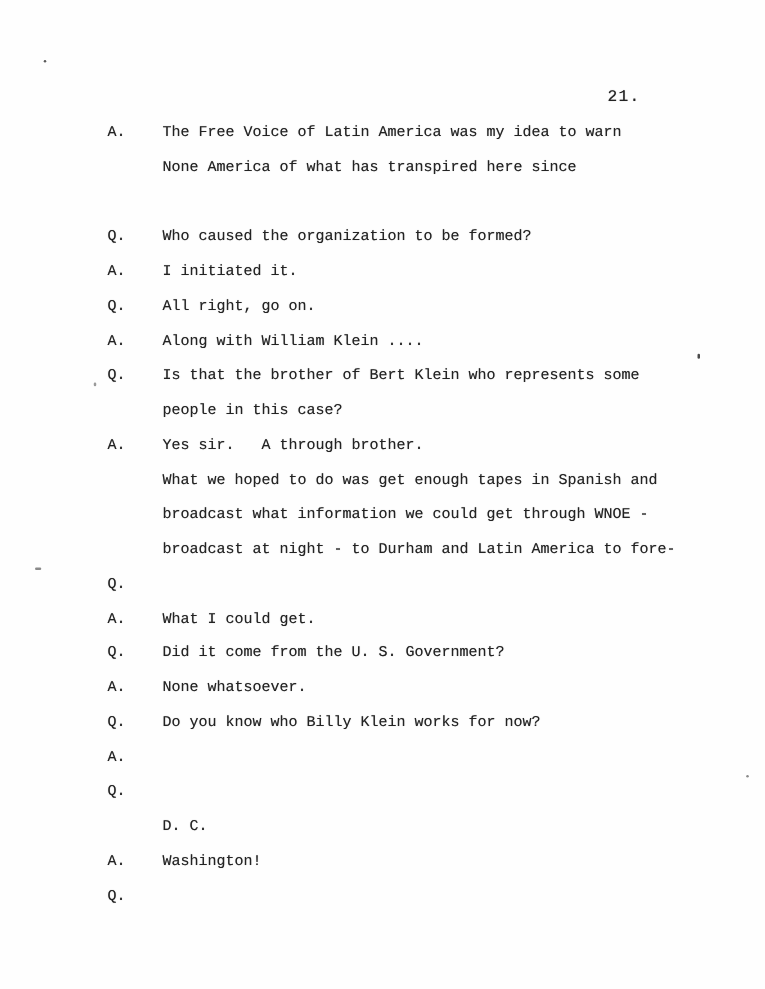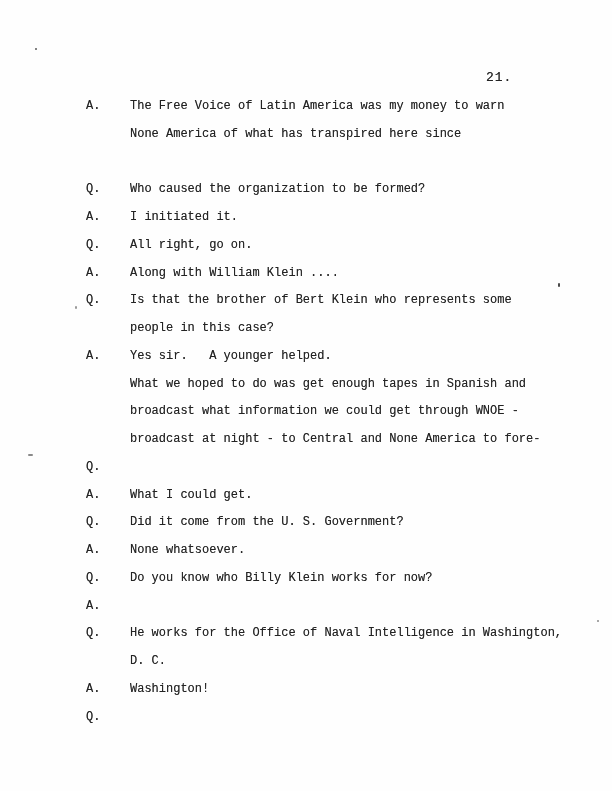--- a/index.html
+++ b/index.html
@@ -66,21 +66,21 @@
 <body>
 
 <div class="page">
 
   <div class="page-number">21.</div>
 
   <div class="lines">
 
     <div class="row">
       <span class="marker">A.</span>
-      <span class="text">The Free Voice of Latin America was my money to warn</span>
+      <span class="text">The Free Voice of Latin America was my idea to warn</span>
     </div>
     <div class="row">
       <span class="marker"></span>
       <span class="text">None America of what has transpired here since</span>
     </div>
     <div class="row">
       <span class="marker"></span>
     </div>
     <div class="row">
       <span class="marker">Q.</span>
@@ -101,33 +101,33 @@
     <div class="row">
       <span class="marker">Q.</span>
       <span class="text">Is that the brother of Bert Klein who represents some</span>
     </div>
     <div class="row">
       <span class="marker"></span>
       <span class="text">people in this case?</span>
     </div>
     <div class="row">
       <span class="marker">A.</span>
-      <span class="text">Yes sir.   A younger helped.</span>
+      <span class="text">Yes sir.   A through brother.</span>
     </div>
     <div class="row">
       <span class="marker"></span>
       <span class="text">What we hoped to do was get enough tapes in Spanish and</span>
     </div>
     <div class="row">
       <span class="marker"></span>
       <span class="text">broadcast what information we could get through WNOE -</span>
     </div>
     <div class="row">
       <span class="marker"></span>
-      <span class="text">broadcast at night - to Central and None America to fore-</span>
+      <span class="text">broadcast at night - to Durham and Latin America to fore-</span>
     </div>
     <div class="row">
       <span class="marker">Q.</span>
     </div>
     <div class="row">
       <span class="marker">A.</span>
       <span class="text">What I could get.</span>
     </div>
     <div class="row">
       <span class="marker">Q.</span>
@@ -139,21 +139,20 @@
     </div>
     <div class="row">
       <span class="marker">Q.</span>
       <span class="text">Do you know who Billy Klein works for now?</span>
     </div>
     <div class="row">
       <span class="marker">A.</span>
     </div>
     <div class="row">
       <span class="marker">Q.</span>
-      <span class="text">He works for the Office of Naval Intelligence in Washington,</span>
     </div>
     <div class="row">
       <span class="marker"></span>
       <span class="text">D. C.</span>
     </div>
     <div class="row">
       <span class="marker">A.</span>
       <span class="text">Washington!</span>
     </div>
     <div class="row">

